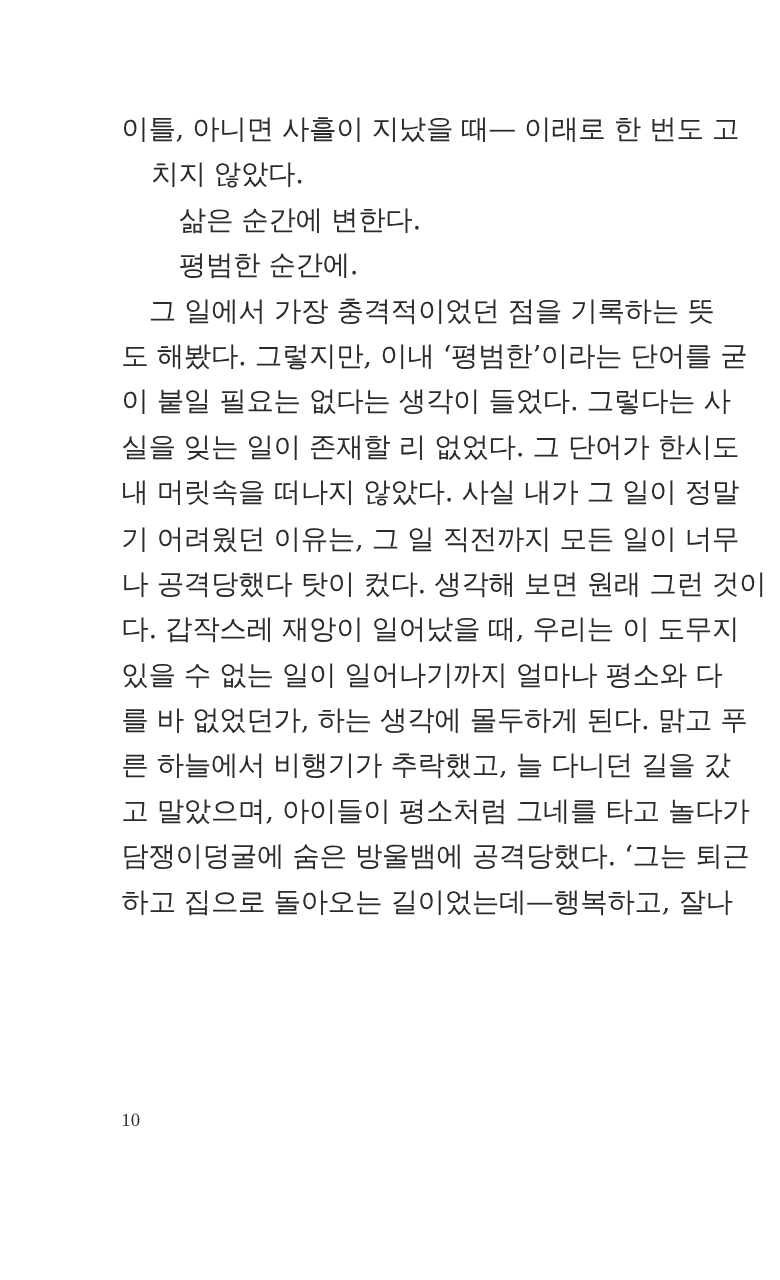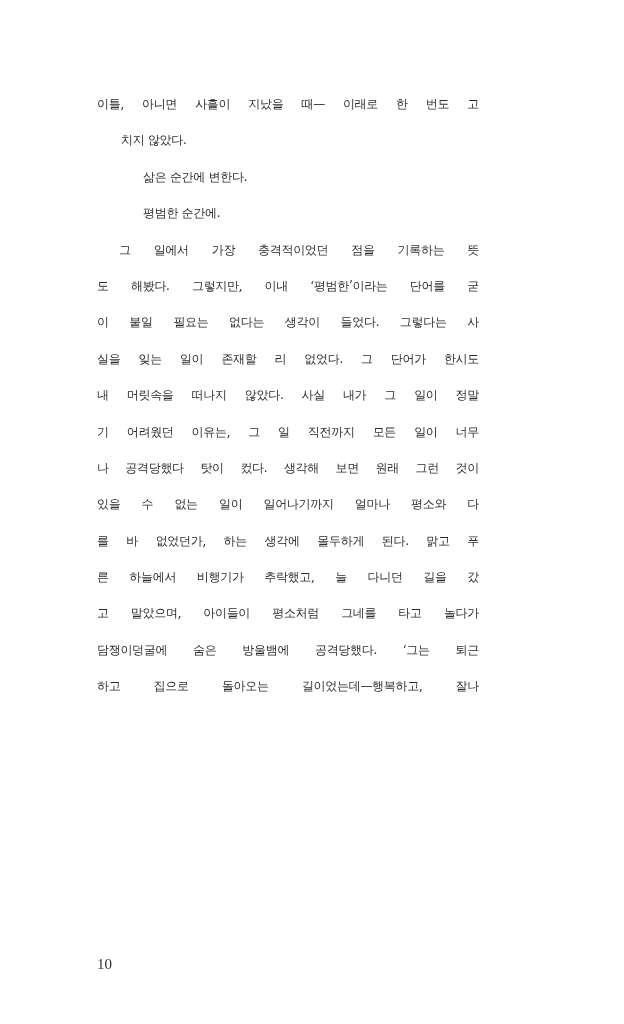--- a/index.html
+++ b/index.html
@@ -1,48 +1,49 @@
 <!DOCTYPE html>
 <html><head>
 <meta charset="utf-8">
 <style>
   html, body { margin: 0; padding: 0; background: #ffffff; }
   body { width: 624px; height: 1024px; position: relative; overflow: hidden; }
   .page {
     position: absolute; left: 97px; top: 86px; width: 382px;
     font-family: "DejaVu Serif", "Liberation Serif", serif;
-    font-size: 12px; color: #2b2b2b;
+    font-size: 22px; color: #2b2b2b;
   }
   .line {
     height: 36.4px; line-height: 36.4px; white-space: nowrap;
     text-align: justify; text-align-last: justify; letter-spacing: -0.3px;
   }
   .line.last { text-align-last: left; margin-left: 24px; }
   .line.indent { padding-left: 22px; }
   .line.bold { font-weight: normal; }
   .page-number {
-    position: absolute; left: 97px; top: 956px;
+    position: absolute; left: 97px; top: 889px;
     font-family: "Liberation Serif", serif; font-size: 15px; color: #333;
   }
 </style>
 </head>
 <body>
 
 <div class="page" id="page-body">
     <div class="line">이틀, 아니면 사흘이 지났을 때— 이래로 한 번도 고</div>
     <div class="line last">치지 않았다.</div>
     <div class="line indent bold last">삶은 순간에 변한다.</div>
     <div class="line indent bold last">평범한 순간에.</div>
     <div class="line indent">그 일에서 가장 충격적이었던 점을 기록하는 뜻</div>
     <div class="line">도 해봤다. 그렇지만, 이내 ‘평범한’이라는 단어를 굳</div>
     <div class="line">이 붙일 필요는 없다는 생각이 들었다. 그렇다는 사</div>
     <div class="line">실을 잊는 일이 존재할 리 없었다. 그 단어가 한시도</div>
     <div class="line">내 머릿속을 떠나지 않았다. 사실 내가 그 일이 정말</div>
     <div class="line">기 어려웠던 이유는, 그 일 직전까지 모든 일이 너무</div>
     <div class="line">나 공격당했다 탓이 컸다. 생각해 보면 원래 그런 것이</div>
+    <div class="line">다. 갑작스레 재앙이 일어났을 때, 우리는 이 도무지</div>
     <div class="line">있을 수 없는 일이 일어나기까지 얼마나 평소와 다</div>
     <div class="line">를 바 없었던가, 하는 생각에 몰두하게 된다. 맑고 푸</div>
     <div class="line">른 하늘에서 비행기가 추락했고, 늘 다니던 길을 갔</div>
     <div class="line">고 말았으며, 아이들이 평소처럼 그네를 타고 놀다가</div>
     <div class="line">담쟁이덩굴에 숨은 방울뱀에 공격당했다. ‘그는 퇴근</div>
     <div class="line">하고 집으로 돌아오는 길이었는데—행복하고, 잘나</div>
   </div>
 <div class="page-number">10</div>
 
 </body></html>

